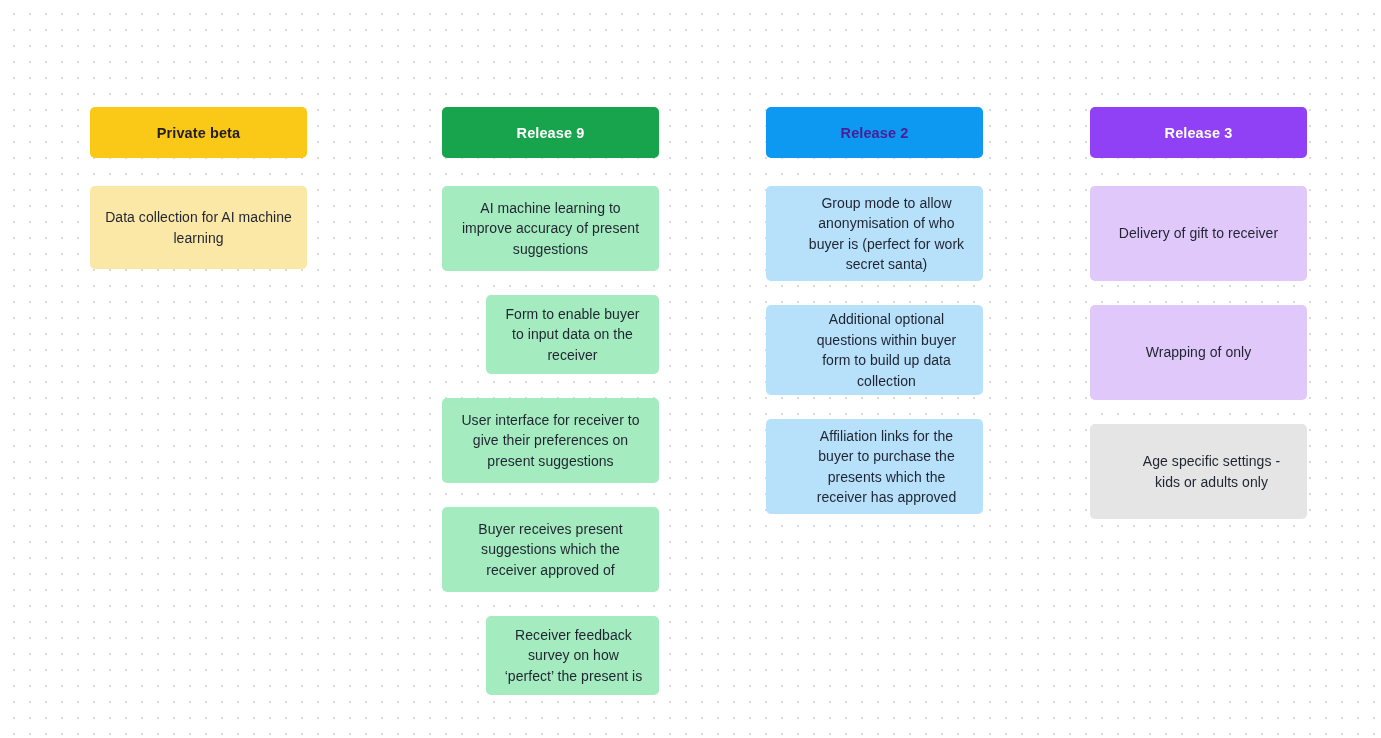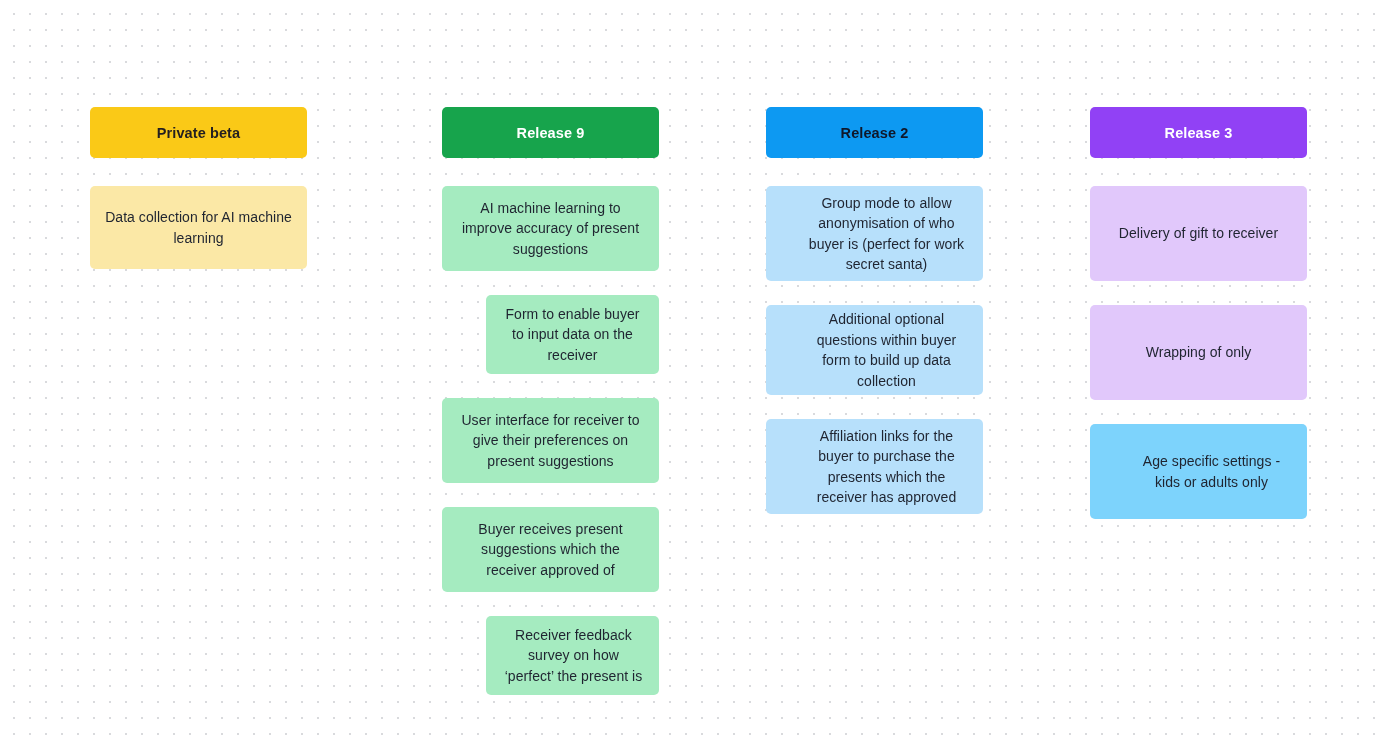--- a/index.html
+++ b/index.html
@@ -123,21 +123,21 @@
       <div class="card h-3line" style="background-color: rgb(165, 235, 192);">
         <span class="card-text">Buyer receives present suggestions which the receiver approved of</span>
       </div>
       <div class="card h-2line" style="background-color: rgb(165, 235, 192); padding-left: 16px;">
         <span class="card-text">Receiver feedback survey on how ‘perfect’ the present is</span>
       </div>
     </div>
   </div>
 
   <div class="column col-2">
-    <div class="column-header" style="background-color: rgb(13, 153, 242); color: #0f172a;">
+    <div class="column-header" style="background-color: rgb(13, 153, 242); color: #4c1d95;">
       <span>Release 2</span>
     </div>
     <div class="cards">
       <div class="card h-4line" style="background-color: rgb(183, 224, 251);">
         <span class="card-text">Group mode to allow anonymisation of who buyer is (perfect for work secret santa)</span>
       </div>
       <div class="card h-3line" style="background-color: rgb(183, 224, 251);">
         <span class="card-text">Additional optional questions within buyer form to build up data collection</span>
       </div>
       <div class="card h-4line" style="background-color: rgb(183, 224, 251);">
@@ -150,19 +150,19 @@
     <div class="column-header" style="background-color: rgb(145, 65, 245); color: rgb(255, 255, 255);">
       <span>Release 3</span>
     </div>
     <div class="cards">
       <div class="card" style="background-color: rgb(225, 200, 251);">
         <span class="card-text">Delivery of gift to receiver</span>
       </div>
       <div class="card" style="background-color: rgb(225, 200, 251);">
         <span class="card-text">Wrapping of only</span>
       </div>
-      <div class="card" style="background-color: #7dd3fc; padding-left: 40px;">
+      <div class="card" style="background-color: #e5e5e5; padding-left: 40px;">
         <span class="card-text">Age specific settings - kids or adults only</span>
       </div>
     </div>
   </div>
 
 </div>
 
 </body></html>

